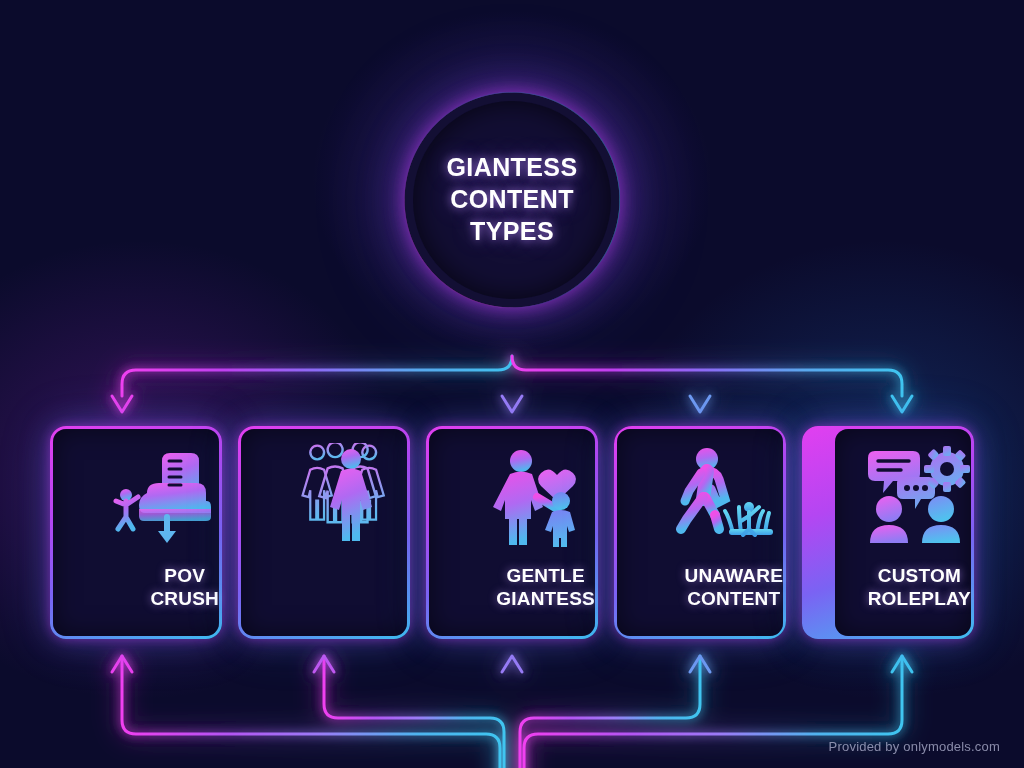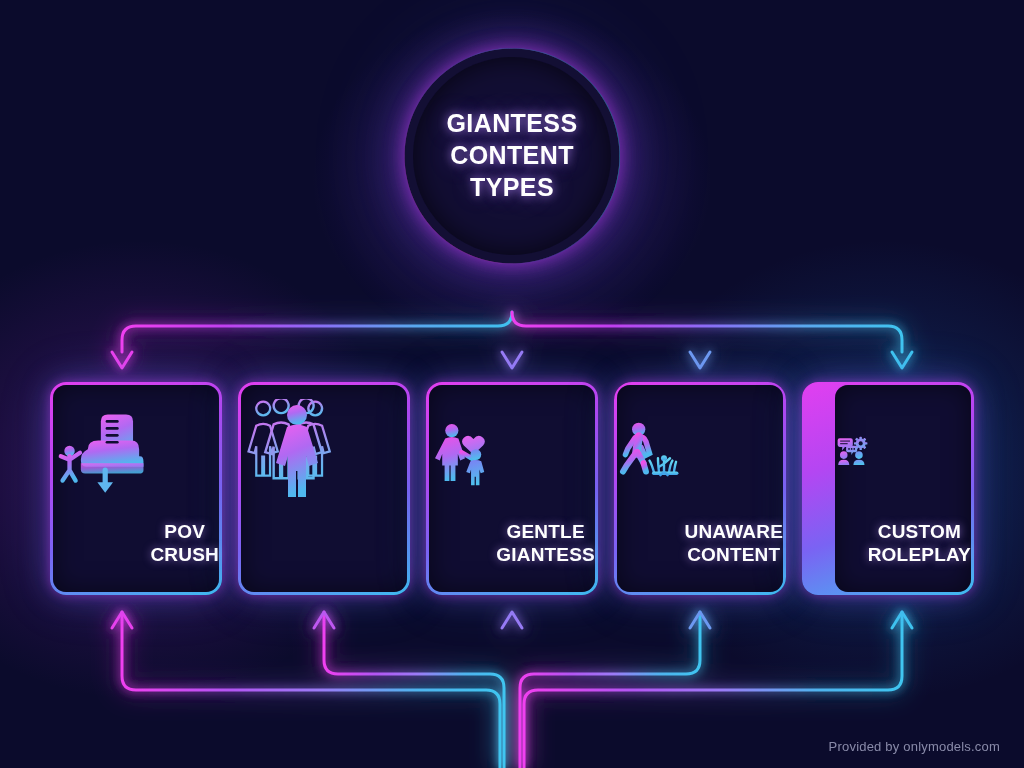--- a/index.html
+++ b/index.html
@@ -9,21 +9,21 @@
     font-family:"Liberation Sans", sans-serif;
     position:relative;
   }
 
   
   .bg-glow { position:absolute; border-radius:50%; pointer-events:none; }
   .bg-glow.left  { left:-120px; top:240px;  width:520px; height:460px; background:radial-gradient(closest-side, rgba(150,40,200,.30), rgba(150,40,200,0)); }
   .bg-glow.right { right:-120px; top:240px; width:520px; height:460px; background:radial-gradient(closest-side, rgba(40,120,220,.26), rgba(40,120,220,0)); }
   .bg-glow.top   { left:312px; top:10px; width:400px; height:340px; background:radial-gradient(closest-side, rgba(120,60,220,.30), rgba(120,60,220,0)); }
 
-  #stage { position:absolute; inset:0; }
+  #stage { position:absolute; inset:0;margin-top:44px; }
   svg.layer { position:absolute; left:0; top:0; width:1024px; height:768px; pointer-events:none; }
 
   
   .hub {
     position:absolute; left:404px; top:48px; width:216px; height:216px;
     border-radius:50%;
     background:
       radial-gradient(circle at 50% 50%, #16103c 0%, #130f34 62%, #130f34 70%, transparent 71%),
       conic-gradient(from 200deg, #e03ff0 0%, #c23ff0 18%, #8b5cf6 38%, #4aa8ee 58%, #3fc5f0 72%, #7a57f2 88%, #e03ff0 100%);
     padding:9px;
@@ -50,21 +50,21 @@
     border-radius:16px; padding:3px;
     background:linear-gradient(160deg,#e23ff0 0%, #b446f2 34%, #7a63f3 62%, #3fbdf0 100%);
     box-shadow:
       0 0 12px rgba(200,60,240,.45),
       0 0 30px rgba(120,80,240,.35),
       0 0 52px rgba(60,150,230,.22);
   }
   .card-inner {
     width:100%; height:100%; border-radius:13px;
     background:#100d32;
-    display:flex; flex-direction:row; align-items:flex-start;
+    display:flex; flex-direction:column; align-items:flex-end;
     padding-top:14px;
     box-shadow: inset 0 0 26px rgba(0,0,0,.55);
   }
   .card-icon { width:112px; height:104px; display:block; }
   .card-label {
     margin-top:auto; margin-bottom:26px;
     color:#fff; font-size:19px; font-weight:bold; line-height:1.22;
     text-align:center; letter-spacing:.2px;
     text-shadow:0 0 9px rgba(190,150,255,.65);
   }

